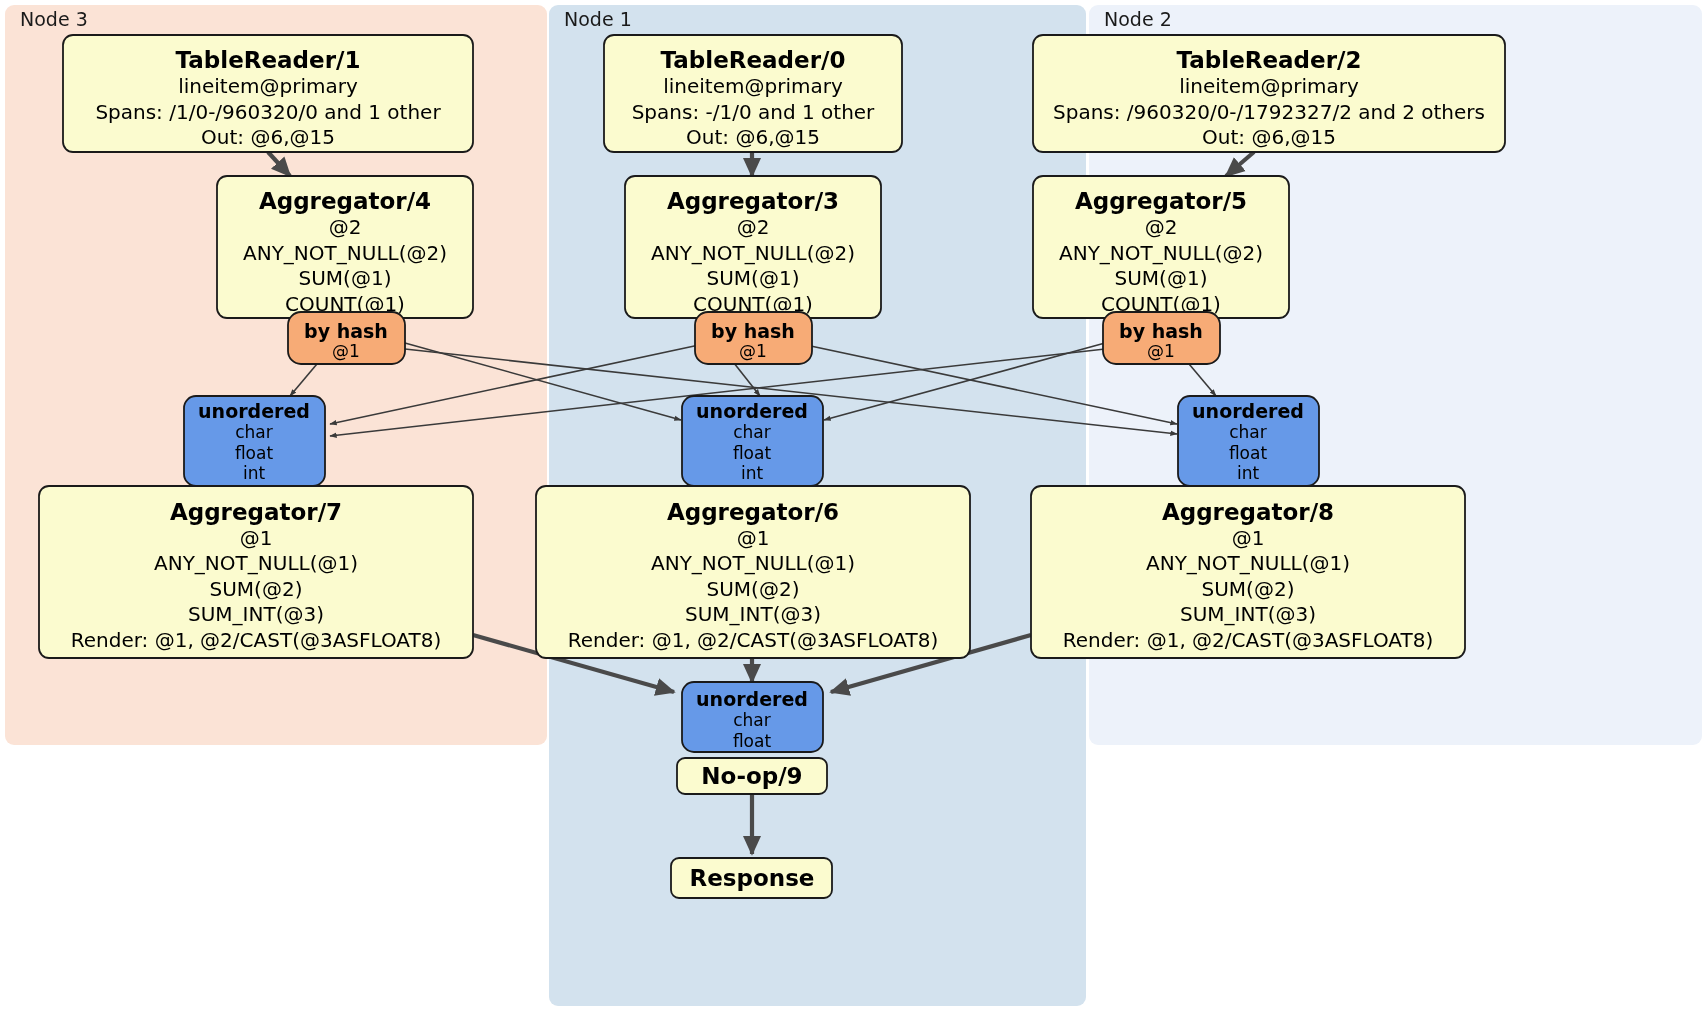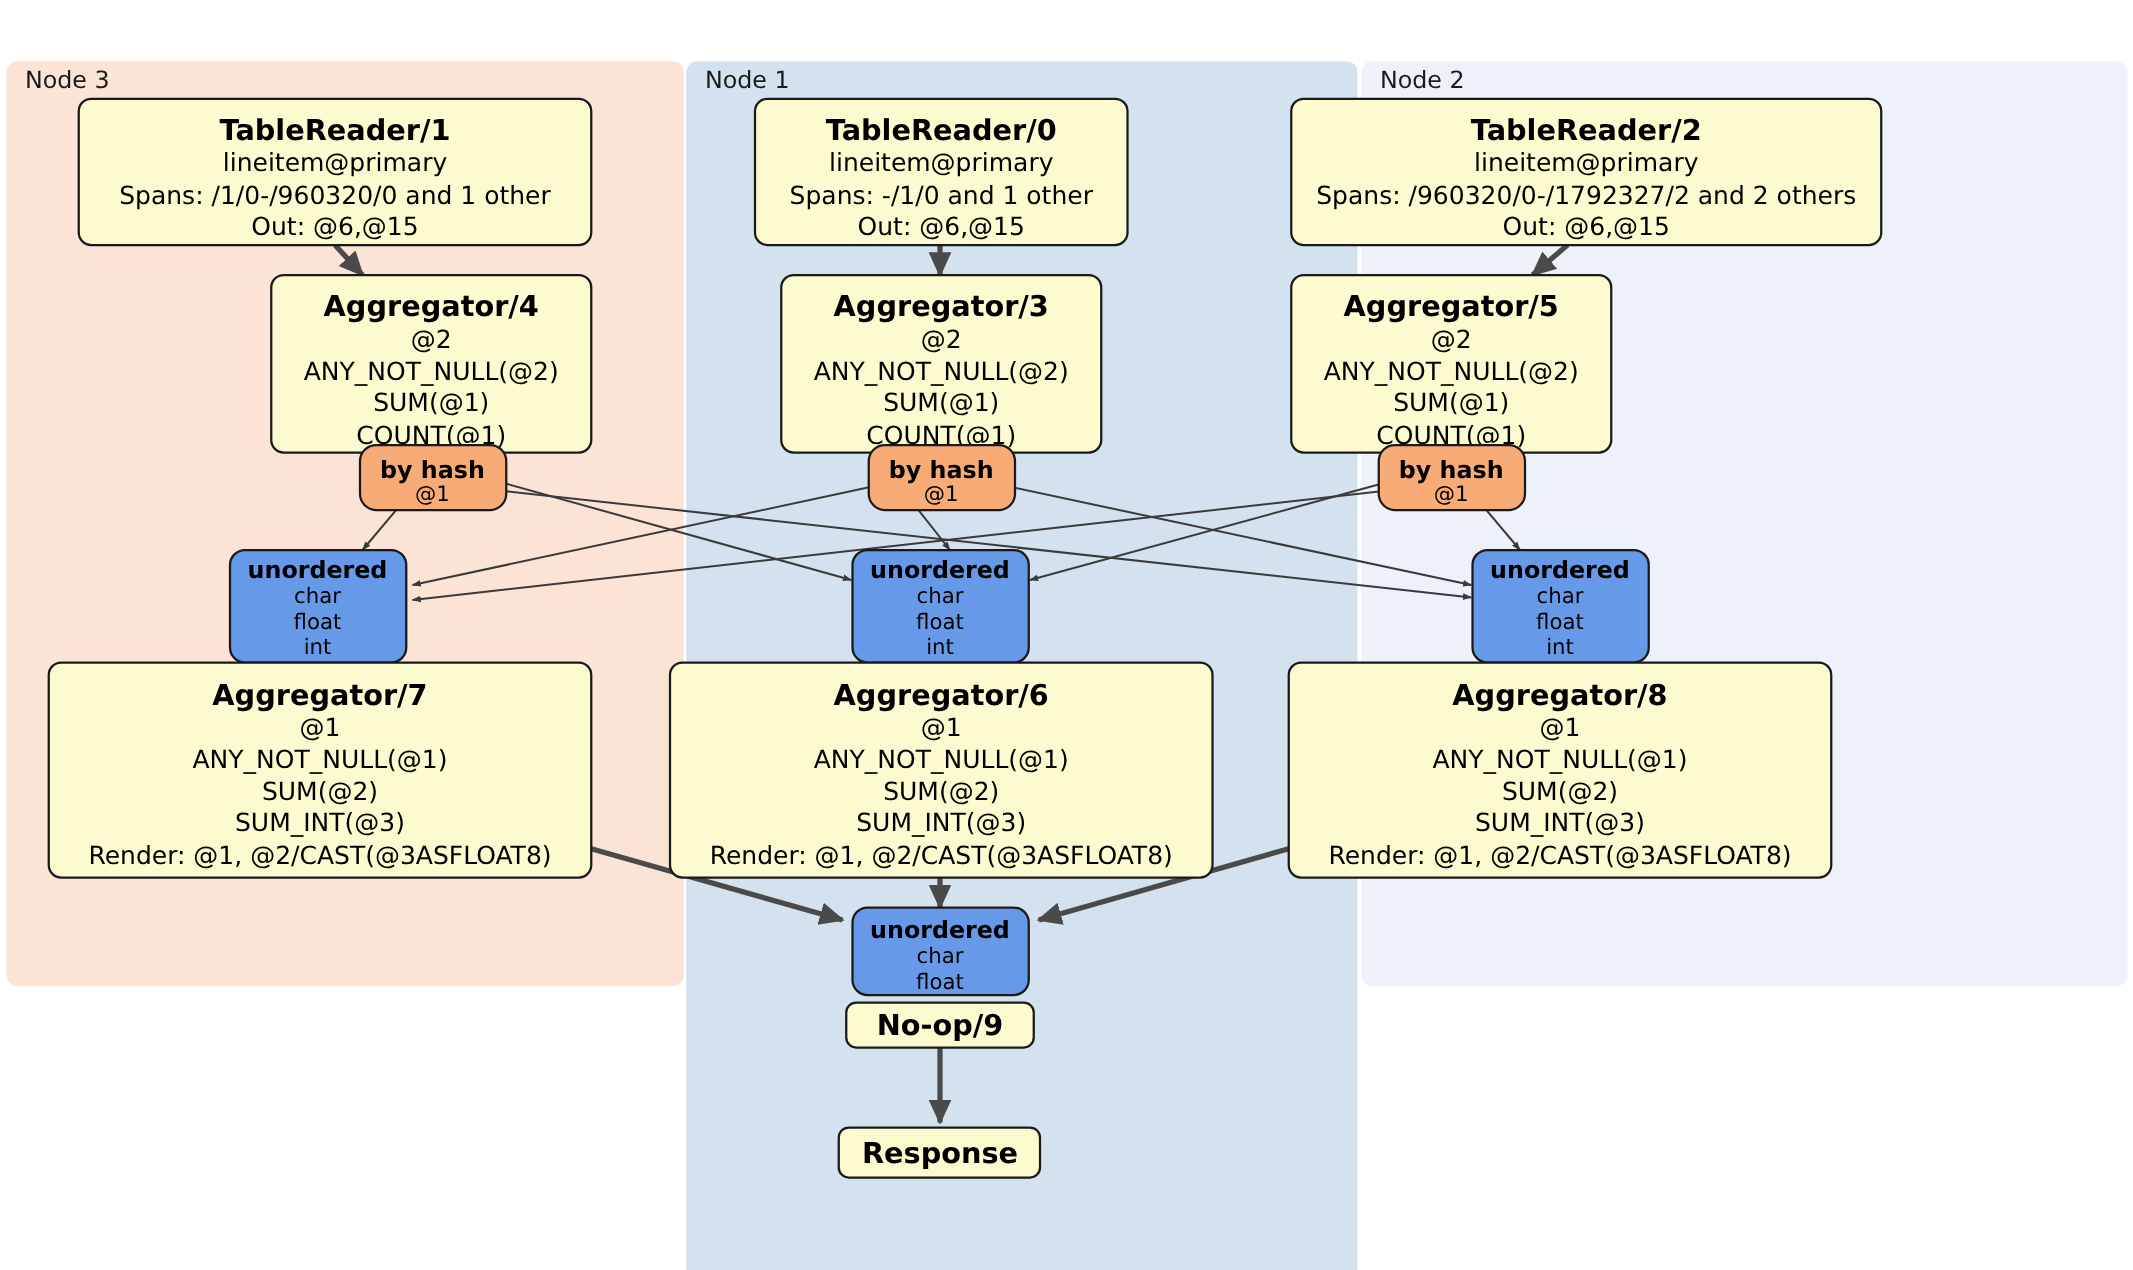--- a/index.html
+++ b/index.html
@@ -10,21 +10,20 @@
   body {
     width: 1706px;
     height: 1016px;
     font-family: "DejaVu Sans", "Liberation Sans", sans-serif;
     overflow: hidden;
   }
   #diagram-root {
     position: relative;
     width: 1706px;
     height: 763px;
-    margin-top: 44px;
   }
   svg#flow {
     position: absolute;
     top: 0;
     left: 0;
     width: 1706px;
     height: 1016px;
     display: block;
   }
   .cluster-rect {

